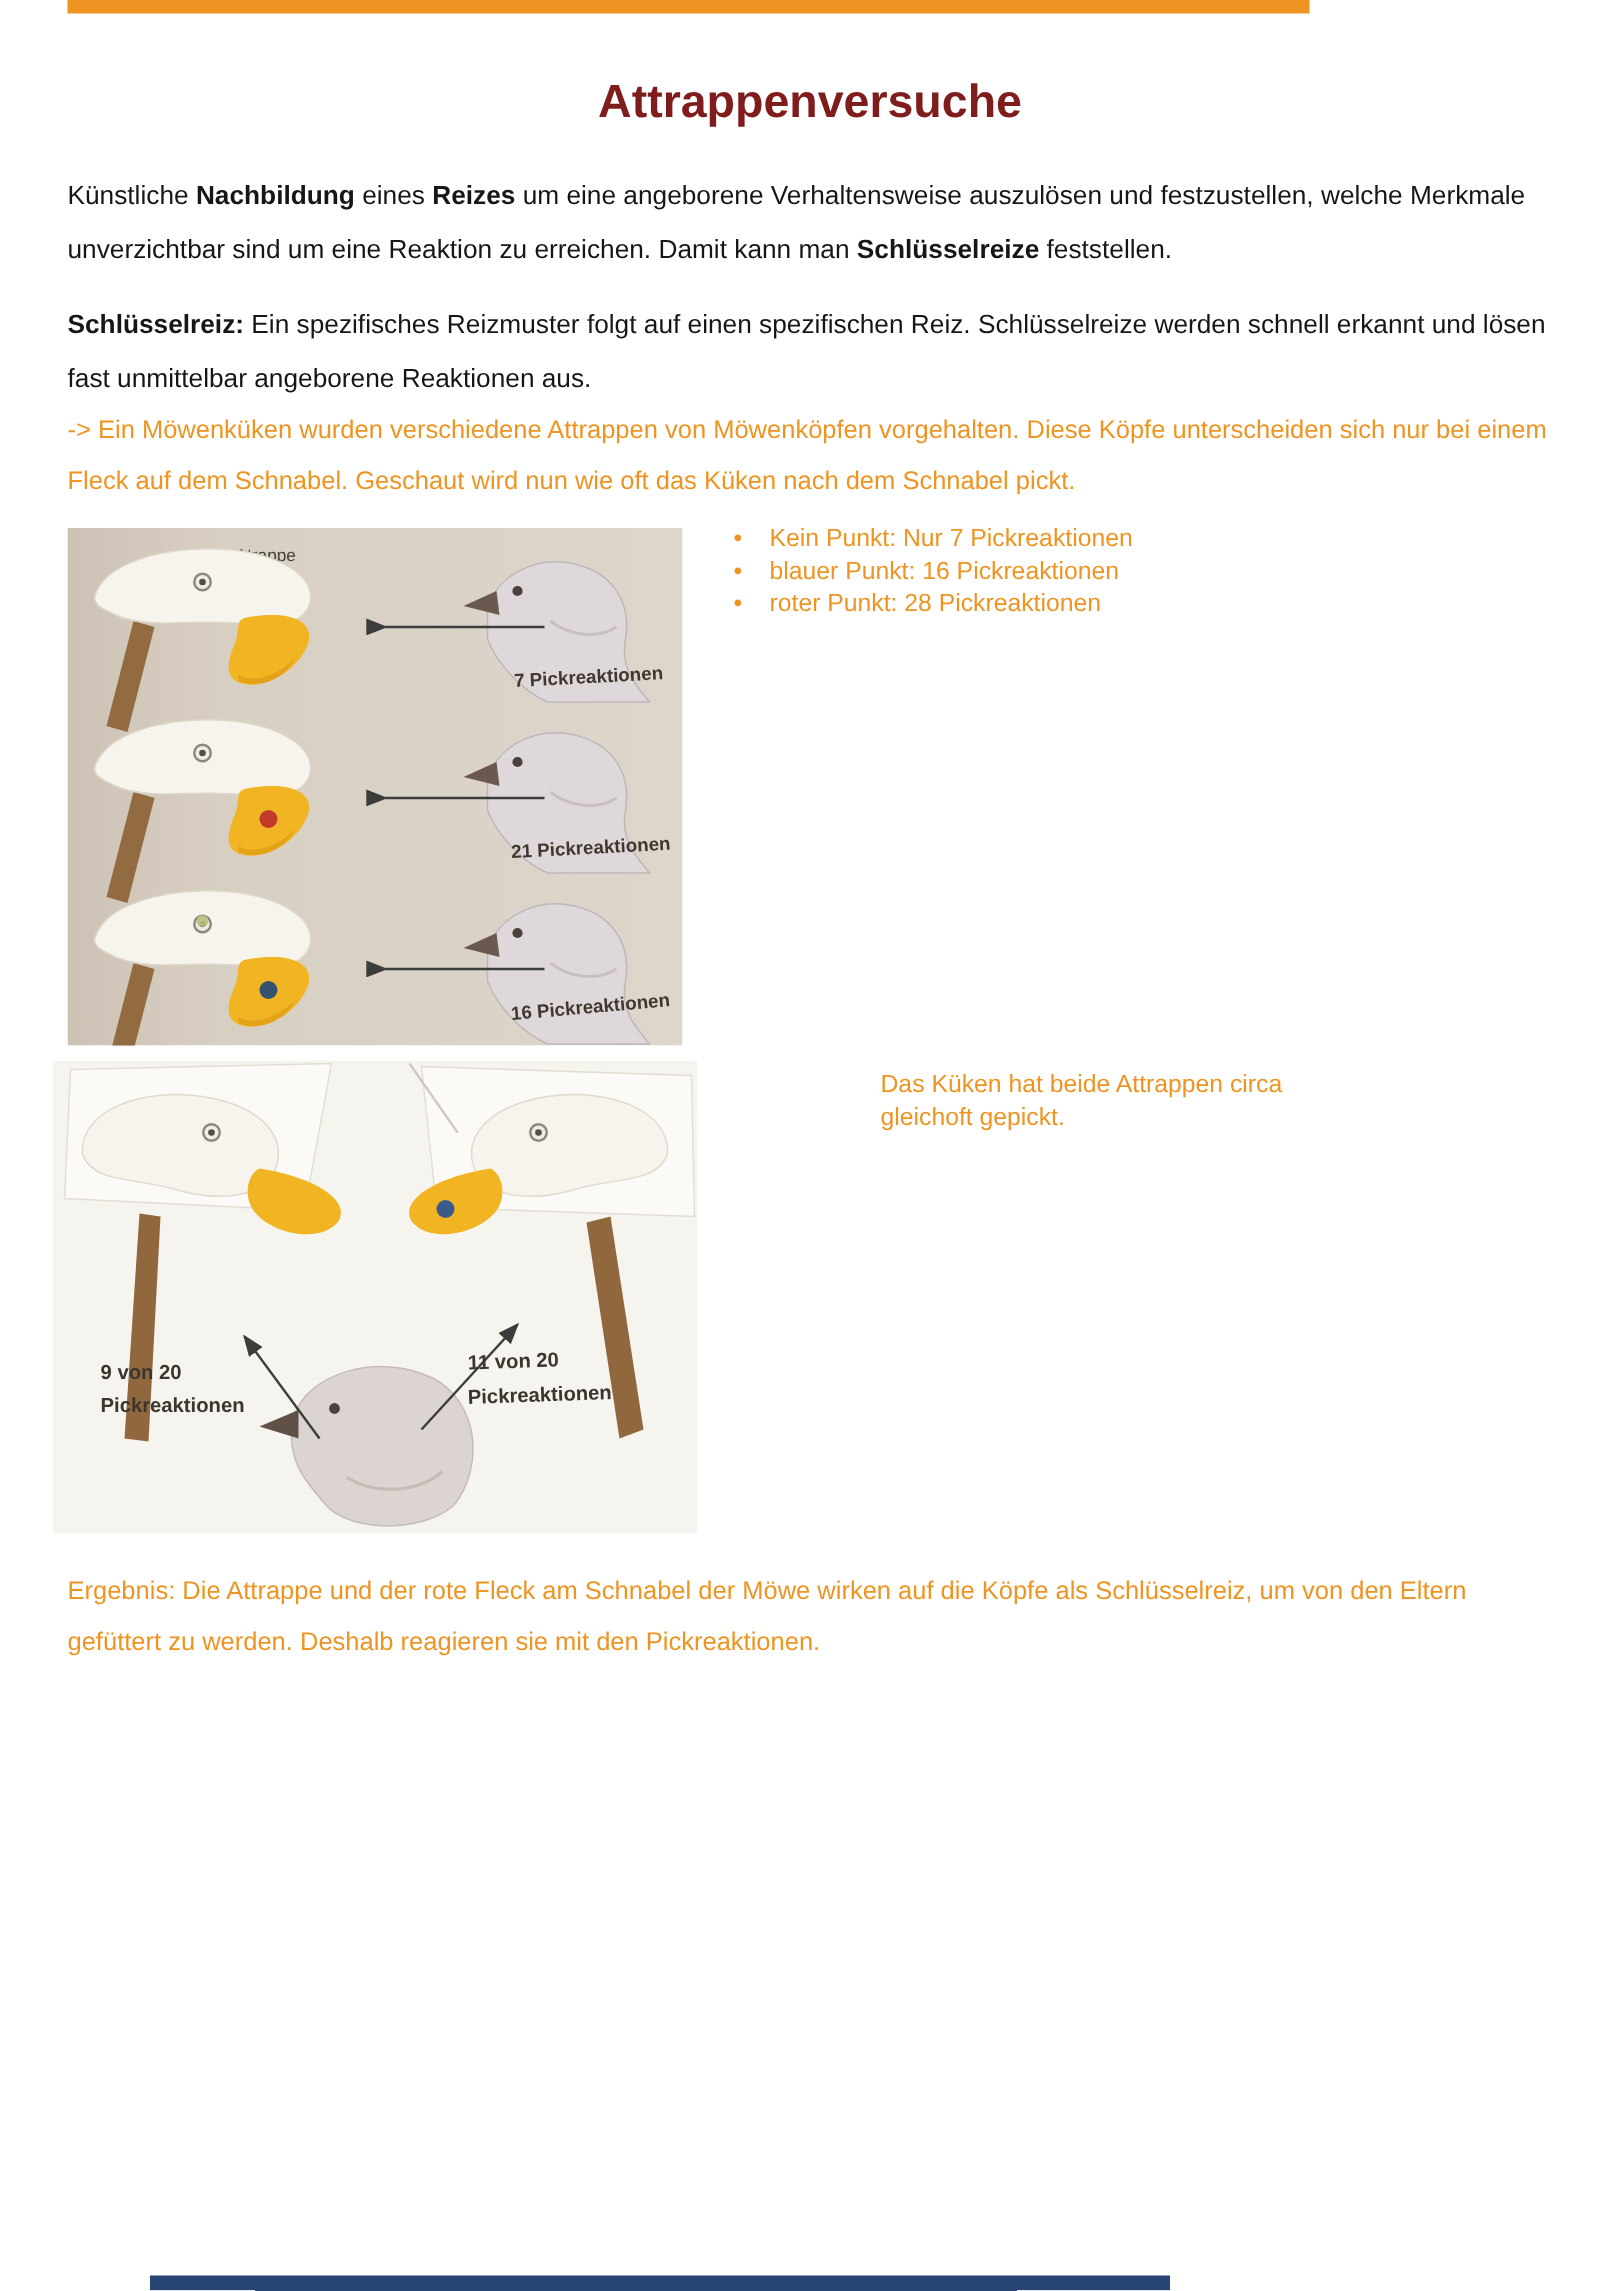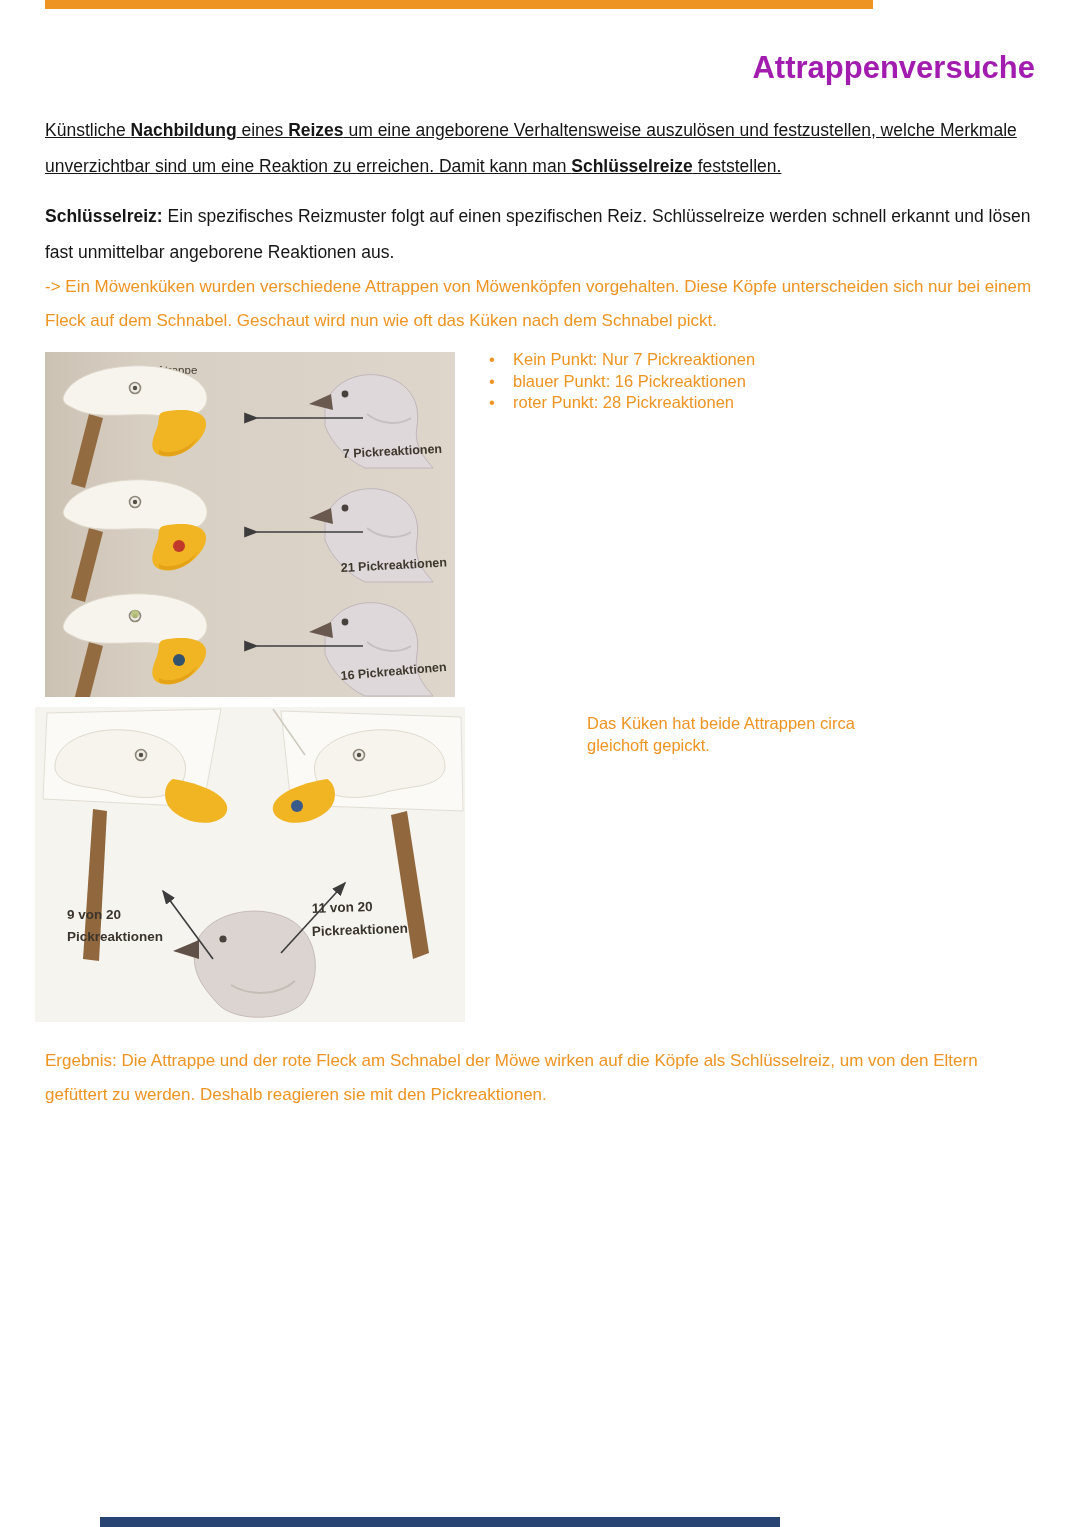--- a/index.html
+++ b/index.html
@@ -6,23 +6,23 @@
   html,body { background:#ffffff; }
   :root { --accent:#EE9422; --bottom-bar:#274472; }
   .page {
     position:relative; width:1080px; height:1527px; margin:0 auto;
     background:#ffffff; overflow:hidden;
     font-family:"Liberation Sans","DejaVu Sans",sans-serif; color:#141414;
   }
   .accent-bar-top { position:absolute; top:0; left:45px; width:828px; height:9px; background:var(--accent); }
   .accent-bar-bottom { position:absolute; bottom:0; left:100px; width:680px; height:10px; background:var(--bottom-bar); }
   .content { padding:50px 45px 0 45px; }
-  .title { text-align:right; font-size:31px; font-weight:bold; color:#a21caf; }
+  .title { text-align:center; font-size:31px; font-weight:bold; color:#7f1d1d; }
   .body-text { font-size:17.5px; line-height:36px; color:#161616; }
-  .p1 { margin-top:26px;text-decoration:underline; }
+  .p1 { margin-top:26px; }
   .p2 { margin-top:14px; }
   .b { font-weight:bold; }
   .orange { color:var(--accent); }
   .orange-text { font-size:17px; line-height:34px; }
   .beispiel-heading { margin-top:24px; }
   .fig-row { display:flex; align-items:flex-start; margin-top:14px; }
   .fig1-wrap { flex:0 0 auto; width:410px; height:345px; }
   .fig2-row { margin-top:10px; }
   .fig2-wrap { flex:0 0 auto; width:508px; height:315px; margin-left:-10px; }
   .side-note { margin-left:28px; margin-top:-3px; font-size:16.5px; line-height:21.5px; width:475px; }

